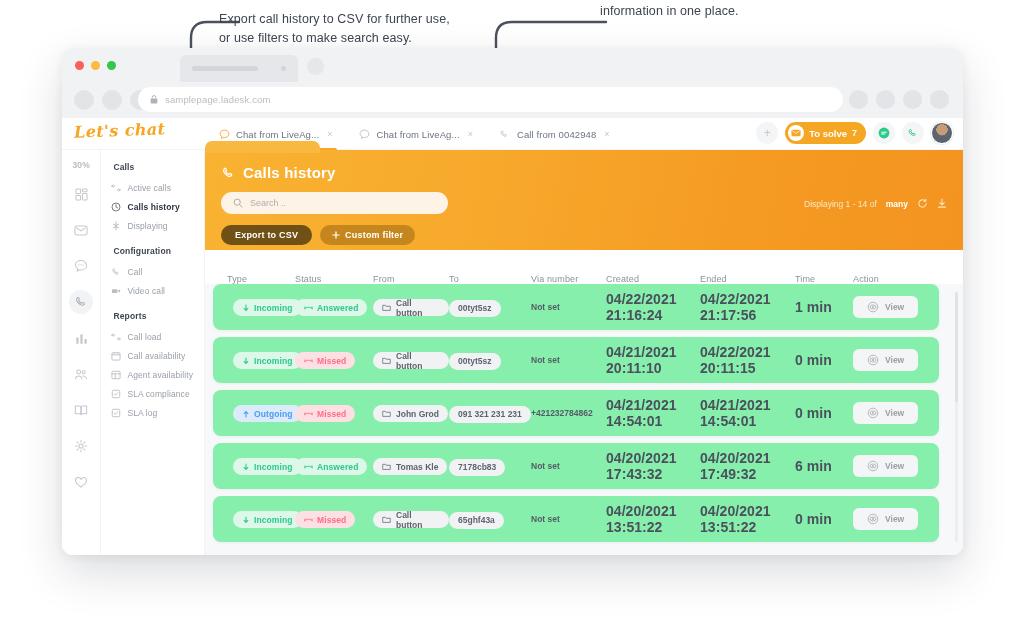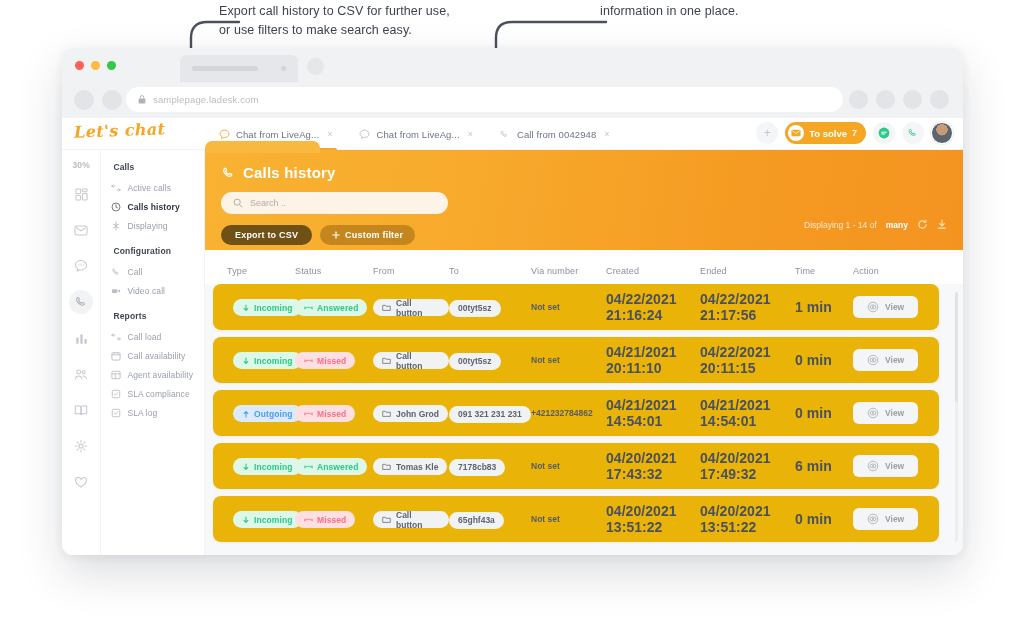--- a/index.html
+++ b/index.html
@@ -6,21 +6,21 @@
   html, body {
     width: 1024px; height: 628px;
     background: #ffffff;
     font-family: "Liberation Sans", sans-serif;
     overflow: hidden;
   }
   .stage { position: relative; width: 1024px; height: 628px; background:#fff; }
 
   
   .anno { position: absolute; font-size: 12.5px; line-height: 19px; color: #3d4450; letter-spacing: .1px; }
-  .anno-1 { left: 219px; top: 2px; }
+  .anno-1 { left: 219px; top: 10px; }
   .anno-2 { left: 600px; top: 2px; }
   .callout { position: absolute; pointer-events: none; }
   .callout-1 { left: 183px; top: 4px; width: 60px; height: 235px; }
   .callout-2 { left: 460px; top: 4px; width: 150px; height: 290px; }
 
   
   .browser {
     position: absolute; left: 62px; top: 48px; width: 901px; height: 507px;
     background: #ffffff; border-radius: 11px;
     box-shadow: 0 18px 45px rgba(40,45,60,.16), 0 2px 10px rgba(40,45,60,.07);
@@ -35,21 +35,21 @@
     background: #e6e7ea; border-radius: 6px 6px 0 0;
   }
   .fake-tab .tab-line { position:absolute; left: 12px; top: 11px; width: 66px; height: 5px; background:#d3d5d9; border-radius:3px; }
   .fake-tab .tab-x { position:absolute; right: 12px; top: 11px; width: 5px; height: 5px; background:#d3d5d9; border-radius:50%; }
   .fake-newtab { position:absolute; left: 245px; top: 10px; width: 17px; height: 17px; border-radius:50%; background:#e6e7ea; }
 
   .browser-urlbar { height: 36px; background:#f1f2f4; position: relative; }
   .nav-circles { position:absolute; left: 12px; top: 8px; display:flex; gap: 8px; }
   .nav-circle { width: 20px; height: 20px; border-radius: 50%; background:#e3e4e7; }
   .urlfield {
-    position:absolute; left: 64px; top: 5px; right: 120px; height: 25px;
+    position:absolute; left: 76px; top: 5px; right: 120px; height: 25px;
     background:#ffffff; border-radius: 13px; display:flex; align-items:center; padding-left: 12px; gap: 7px;
   }
   .urlfield .lock { width: 8px; height: 9px; position: relative; }
   .urlfield .url-text { font-size: 9.5px; color: #b9bcc2; letter-spacing: .15px; }
   .right-circles { position:absolute; right: 14px; top: 8px; display:flex; gap: 8px; }
   .right-circles .nav-circle { width: 19px; height: 19px; }
 
   
   .app { position: relative; height: 437px; background:#ffffff; }
   .app-header { height: 32px; background:#ffffff; position: relative; border-bottom: 1px solid #f2f3f5; }
@@ -118,31 +118,31 @@
   .btn-csv {
     height: 20px; border-radius: 11px; background:#6f5015; color:#fff; font-size: 9px; font-weight:700;
     display:flex; align-items:center; padding: 0 14px; letter-spacing:.2px;
   }
   .btn-filter {
     height: 20px; border-radius: 11px; background:#c5871d; color:#fff; font-size: 9px; font-weight:700;
     display:flex; align-items:center; gap: 5px; padding: 0 12px; letter-spacing:.2px;
   }
   .displaying {
     position:absolute; right: 16px; top: 48px; display:flex; align-items:center; gap: 9px;
-    color:#fde7c4; font-size: 8.5px; margin-top: 21px;
+    color:#fde7c4; font-size: 8.5px;
   }
   .displaying .dsp-many { color:#ffffff; font-weight:700;text-align:right; }
   .dsp-ic { color:#ffe3b4; display:flex; align-items:center; }
 
   .table-wrap { position: relative; height: 305px; background:#f7f8fa; }
-  .thead { display:flex; height: 34px; align-items:flex-start; background:#ffffff; padding: 16px 0 0 14px; }
+  .thead { display:flex; height: 34px; align-items:flex-end; background:#ffffff; padding: 16px 0 0 14px; }
   .thead .th { font-size: 9px; color:#8b919b; letter-spacing:.15px; }
   .rows { padding: 0 14px 0 0; }
   .trow {
-    display:flex; align-items:center; height: 46px; background:#eab308;
+    display:flex; align-items:center; height: 46px; background:#86efac;
     margin: 0 10px 7px 8px; border-radius: 8px; padding-left: 6px;
     box-shadow: 0 1px 3px rgba(40,45,60,.05);
   }
   .c-type   { width: 76px; padding-left: 0px; }
   .c-status { width: 78px; }
   .c-from   { width: 76px; }
   .c-to     { width: 82px; }
   .c-via    { width: 75px; }
   .c-created{ width: 94px; }
   .c-ended  { width: 95px; }

